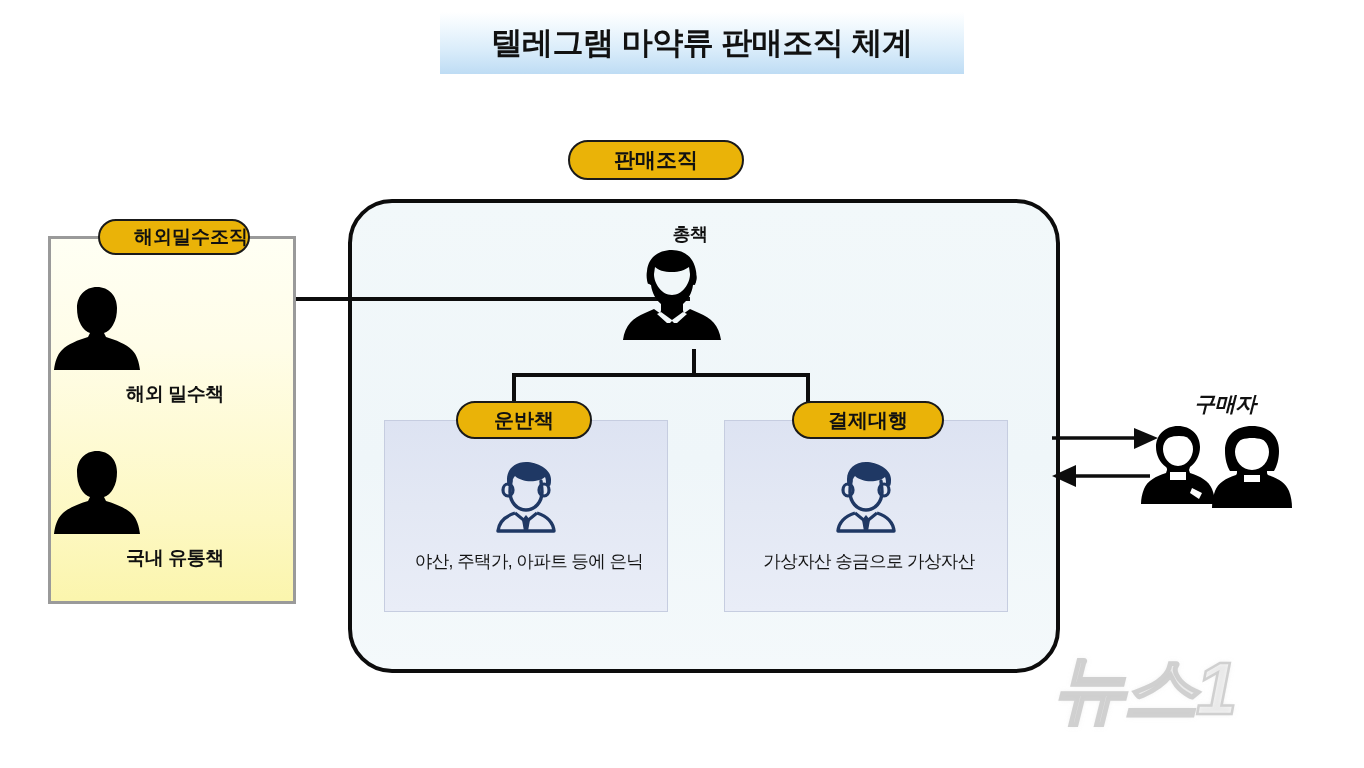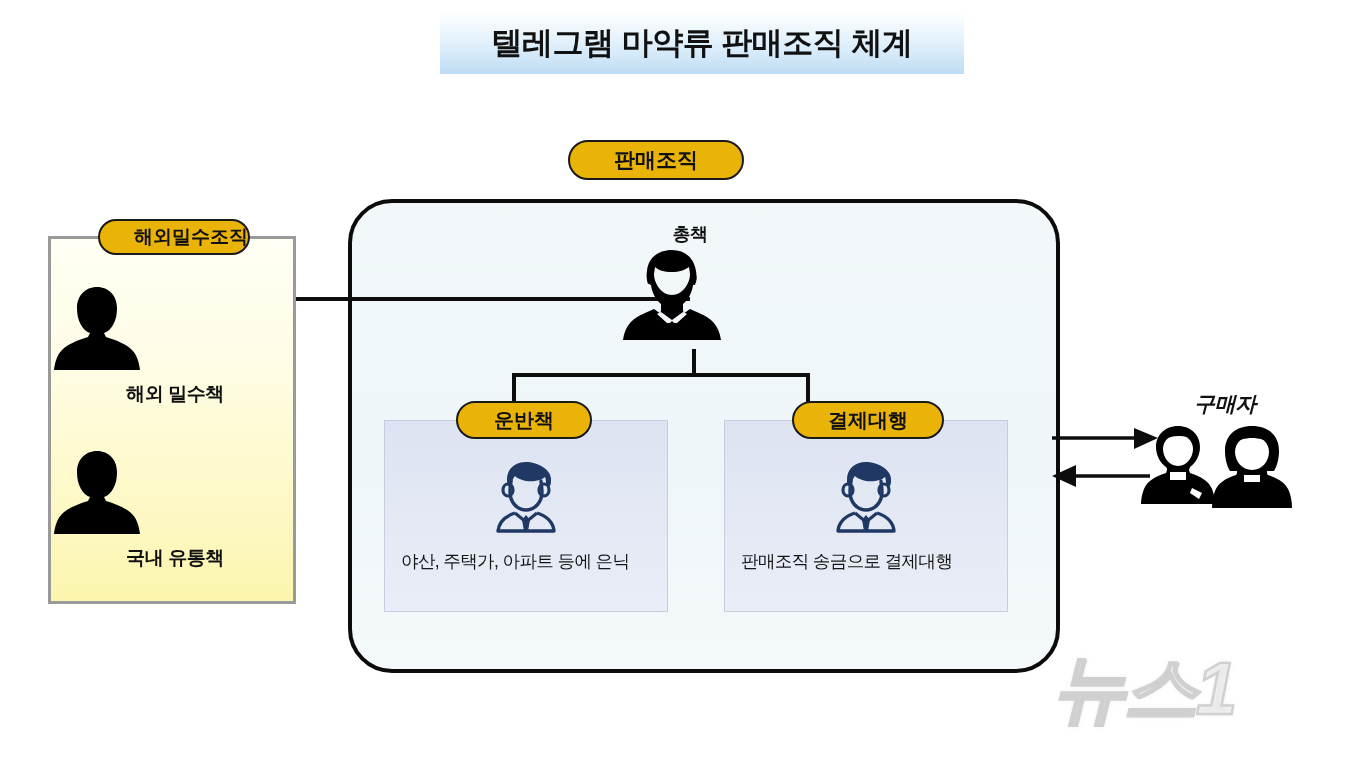--- a/index.html
+++ b/index.html
@@ -81,22 +81,22 @@
     position: absolute; top: 420px; width: 284px; height: 192px;
     background: linear-gradient(to bottom, #dde3f2 0%, #e3e8f4 45%, #e9edf7 100%);
     border: 1px solid #c6cde0;
     z-index: 15;
     display: flex; flex-direction: column; align-items: center;
   }
   .sub-box.left  { left: 384px; }
   .sub-box.right { left: 724px; }
   .sub-icon { margin-top: 36px; }
   .sub-caption {
-    position: absolute; bottom: 38px; left: 16px; width: 100%;
-    text-align: left; font-size: 17.5px; color: #141414;
+    position: absolute; bottom: 38px; left: 3px; width: 100%;
+    text-align: center; font-size: 17.5px; color: #141414;
     letter-spacing: -0.6px; white-space: nowrap;
   }
   .pill-haul { left: 456px; top: 401px; width: 136px; height: 38px; font-size: 20px; }
   .pill-pay  { left: 792px; top: 401px; width: 152px; height: 38px; font-size: 20px; }
 
   
   .buyers-wrap {
     position: absolute; left: 1140px; top: 390px; width: 170px; text-align: center; z-index: 20; font-style: italic;
   }
   .buyers-label { font-size: 21px; font-weight: bold; color: #111; letter-spacing: -0.4px; }
@@ -206,21 +206,21 @@
       <svg width="78" height="78" viewBox="0 0 78 78">
         <path fill="#1f3864" d="M39 5c-11 0-19 7-19 17 0 3 0 5 1 7l4-1c0-4 1-7 3-9 4 4 12 6 20 5 5-1 8-2 10-4 1 2 1 5 1 8l4 1c1-2 1-4 1-7C64 12 50 5 39 5z"></path>
         <ellipse cx="21" cy="33" rx="5" ry="6" fill="none" stroke="#1f3864" stroke-width="3.2"></ellipse>
         <ellipse cx="57" cy="33" rx="5" ry="6" fill="none" stroke="#1f3864" stroke-width="3.2"></ellipse>
         <path d="M24 24c0 0-1 6-1 11 0 10 7 18 16 18s16-8 16-18c0-5-1-9-1-11" fill="none" stroke="#1f3864" stroke-width="3.4" stroke-linecap="round"></path>
         <path d="M28 56c-9 3-16 8-17 18h56c-1-10-8-15-17-18" fill="none" stroke="#1f3864" stroke-width="3.4" stroke-linejoin="round"></path>
         <path d="M28 56l11 9 11-9" fill="none" stroke="#1f3864" stroke-width="3.2"></path>
         <path fill="#1f3864" d="M39 58l-4 5 2 11h4l2-11z"></path>
       </svg>
     </div>
-    <div class="sub-caption">판매조직 송금으로 결제대행</div>
+    <div class="sub-caption">가상자산 송금으로 가상자산</div>
   </div>
   <div class="pill pill-pay">
     <span>결제대행</span>
   </div>
 
   <svg style="position:absolute; left:1050px; top:420px; width:110px; height:80px; z-index:25;" viewBox="0 0 110 80">
 
     <g>
       <line x1="2" y1="18" x2="84" y2="18" stroke="#0d0d0d" stroke-width="3.6"></line>
       <polygon points="84,8 108,18 84,29" fill="#0d0d0d"></polygon>

